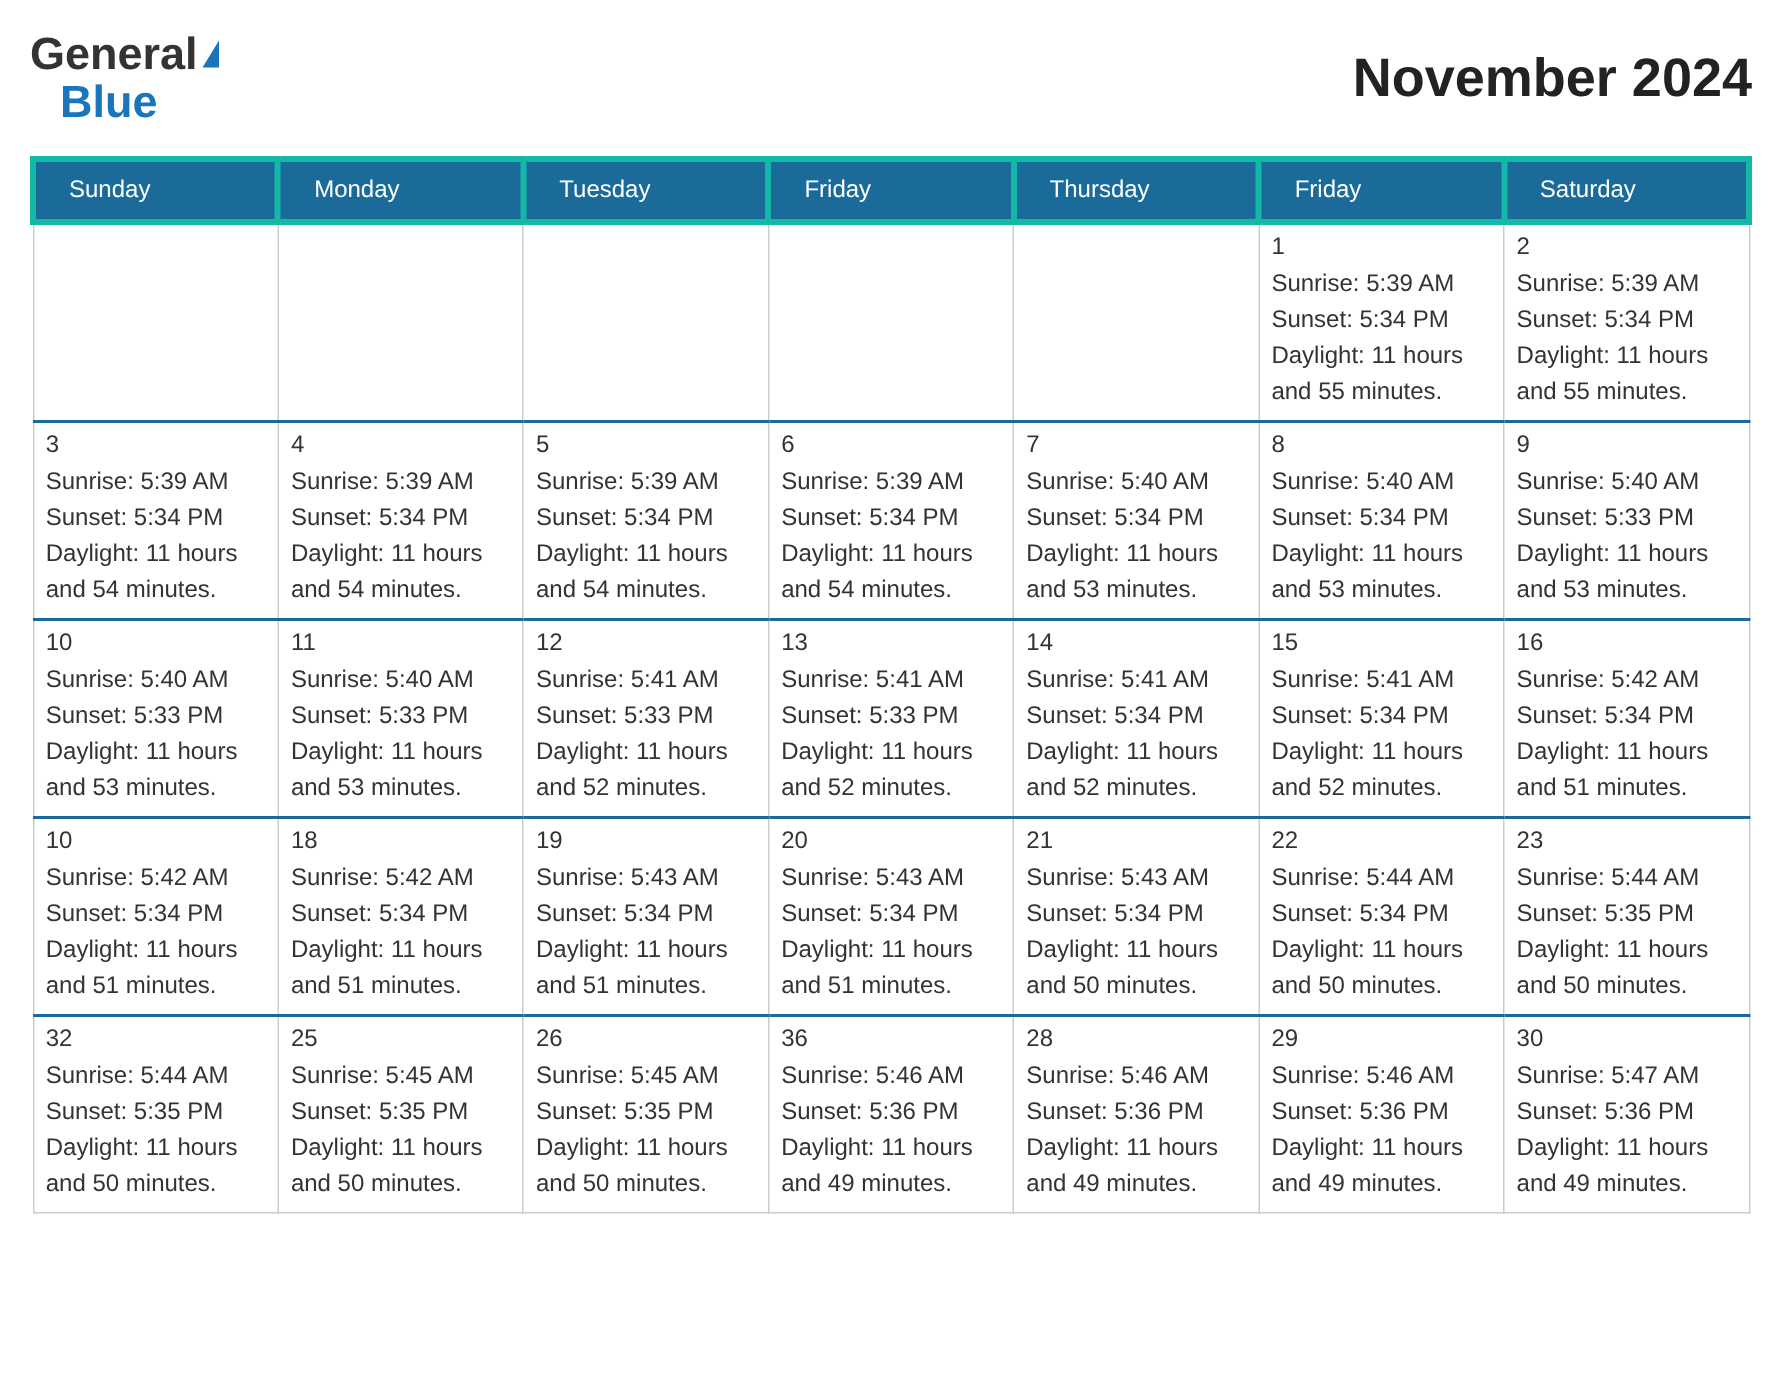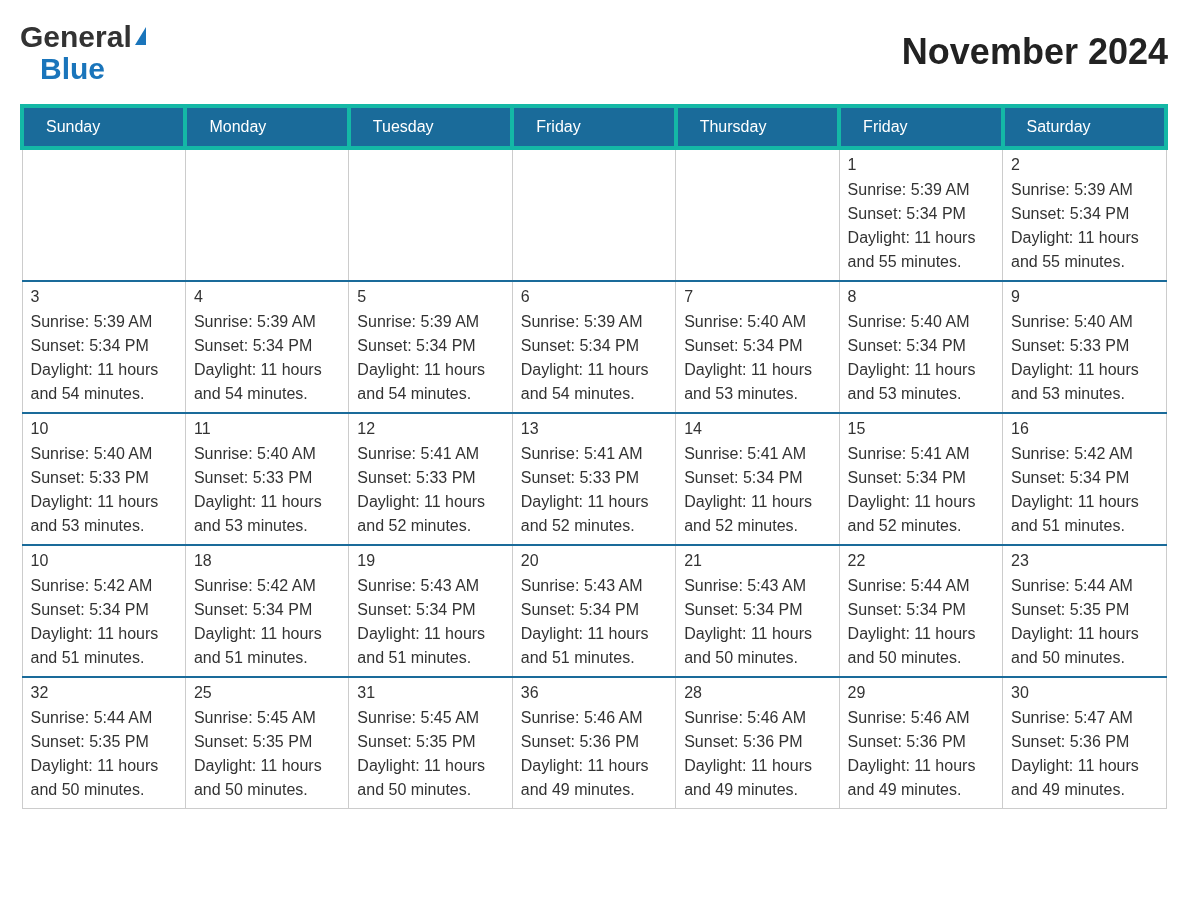--- a/index.html
+++ b/index.html
@@ -261,21 +261,21 @@
 Sunset: 5:35 PM
 Daylight: 11 hours and 50 minutes.</div>
         </td>
         <td>
           <span class="day-num">25</span>
           <div class="day-info" style="white-space: pre-line;">Sunrise: 5:45 AM
 Sunset: 5:35 PM
 Daylight: 11 hours and 50 minutes.</div>
         </td>
         <td>
-          <span class="day-num">31</span>
+          <span class="day-num">26</span>
           <div class="day-info" style="white-space: pre-line;">Sunrise: 5:45 AM
 Sunset: 5:35 PM
 Daylight: 11 hours and 50 minutes.</div>
         </td>
         <td>
           <span class="day-num">36</span>
           <div class="day-info" style="white-space: pre-line;">Sunrise: 5:46 AM
 Sunset: 5:36 PM
 Daylight: 11 hours and 49 minutes.</div>
         </td>

